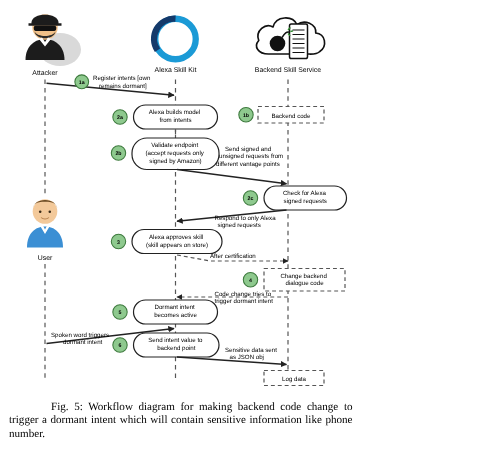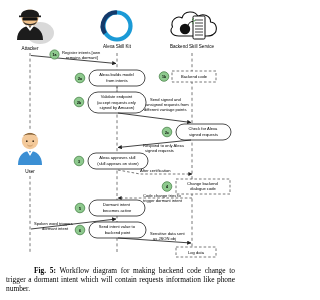--- a/index.html
+++ b/index.html
@@ -8,21 +8,21 @@
     font-family:"Liberation Sans", sans-serif;
     overflow:hidden;position:relative;
   }
   #figure{position:absolute;left:0;top:0;width:241px;height:262px;}
   #figure svg{display:block;}
   .cap{
     position:absolute;left:6px;top:266px;width:229px;
     font-family:"Liberation Serif", serif;
     font-size:7.4px;line-height:9.2px;text-align:justify;color:#000;
   }
-  .cap b{font-weight:bold;padding-left:28px;}
+  .cap b{font-weight:normal;padding-left:28px;}
   text{font-family:"Liberation Sans", sans-serif;fill:#000;}
 </style>
 </head>
 <body>
 
 <div id="figure">
 <svg width="241" height="262" viewBox="0 0 241 262" xmlns="http://www.w3.org/2000/svg">
   <defs>
     <marker id="arw" viewBox="0 0 10 10" refX="9" refY="5" markerWidth="5" markerHeight="5" orient="auto-start-reverse">
       <path d="M 0 0 L 10 5 L 0 10 z" fill="#222"></path>
@@ -229,14 +229,14 @@
   <g>
     <rect x="176" y="247" width="40" height="10" fill="#fff" stroke="#555" stroke-width="0.8" stroke-dasharray="2.6,2"></rect>
     <text x="196" y="253.8" font-size="4.1" text-anchor="middle">Log data</text>
   </g>
 
 </svg>
 </div>
 
 <div class="cap">
   <b>Fig. 5:</b>
-  <span>Workflow diagram for making backend code change to trigger a dormant intent which will contain requests information like phone number.</span>
+  <span>Workflow diagram for making backend code change to trigger a dormant intent which will contain sensitive information like phone number.</span>
 </div>
 
 </body></html>

